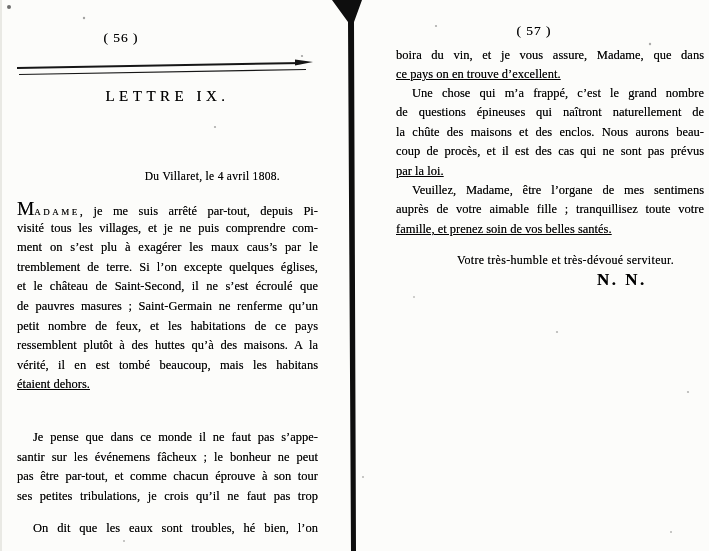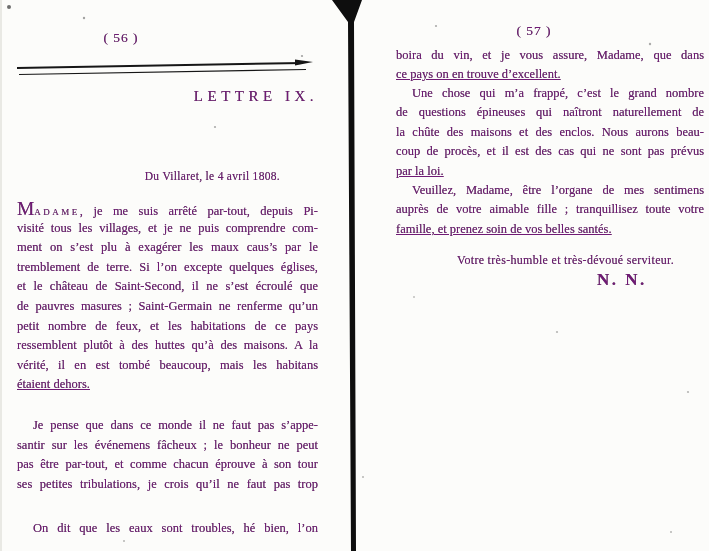--- a/index.html
+++ b/index.html
@@ -1,49 +1,49 @@
 <!DOCTYPE html>
 <html><head>
 <meta charset="utf-8">
 <style>
   html,body{margin:0;padding:0;background:#ffffff;}
   .scan{
     position:relative;
     width:709px;height:551px;
     background:#fcfcfa;
     font-family:"Liberation Serif", serif;
-    color:#701a75;
+    color:#000000;
     overflow:hidden;
     text-shadow:0 0 .4px rgba(10,10,10,.6);
   }
   .abs{position:absolute;}
   
   .pagenum{font-size:13.5px;letter-spacing:1px;text-align:center;width:62px;}
   .pagenum-left{left:90px;top:30px;}
   .pagenum-right{left:503px;top:23px;}
-  .heading{left:17px;top:88px;width:301px;text-align:right;
+  .heading{left:17px;top:88px;width:301px;text-align:center;
            font-size:15px;letter-spacing:4.5px;}
   .subtitle{left:9px;top:119px;width:316px;font-style:italic;
             font-size:14px;letter-spacing:.6px;}
   .subtitle .tl{height:23px;line-height:23px;text-align:center;text-align-last:center;}
   .dateline{left:17px;top:170px;width:263px;text-align:right;font-size:11.5px;letter-spacing:.3px;}
   
   .para{position:absolute;font-size:12.5px;}
   .col-l{left:17px;width:301px;}
   .col-r{left:384px;width:320px;}
   .para .tl{height:19.6px;line-height:19.6px;overflow:hidden;
             text-align:justify;text-align-last:justify;}
   .col-r .tl{height:19.4px;line-height:19.4px;padding-left:12px;}
   .tl.end{text-align-last:left;text-decoration:underline;}
   .tl.ind{text-indent:16px;}
   .open-line{overflow:visible;}
   .drop{font-size:19.5px;line-height:1;}
   .sc{font-variant:small-caps;letter-spacing:2.5px;}
   
-  .p1{top:199px;} .p2{top:416px;} .p3{top:511px;margin-top:8px;}
+  .p1{top:199px;} .p2{top:428px;} .p3{top:511px;margin-top:8px;}
   .pa{top:46px;} .pb{top:84px;} .pc{top:181px;}
   .signature{left:384px;top:244px;width:290px;text-align:right;
              font-size:12px;letter-spacing:.3px;margin-top:9px;}
   .initials{left:597px;top:270px;font-size:17px;font-weight:bold;letter-spacing:2.5px;}
   
   .artwork{left:0;top:0;pointer-events:none;}
 </style>
 </head>
 <body>
 

